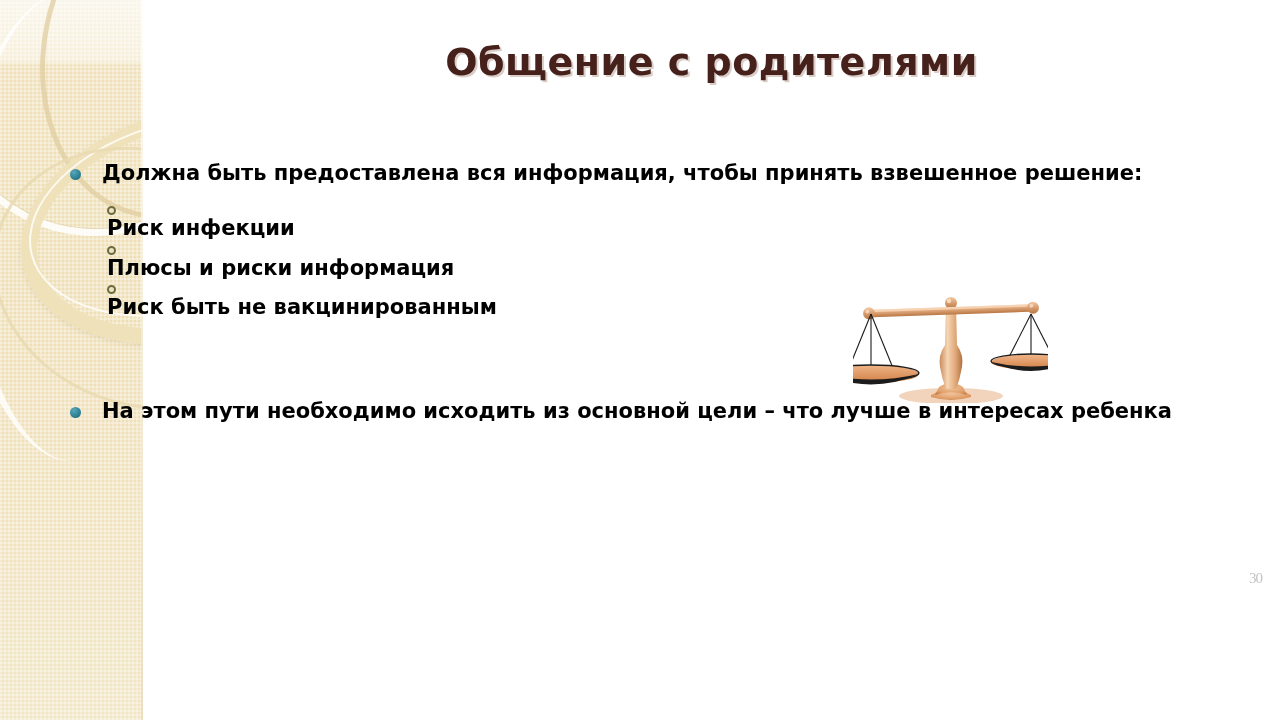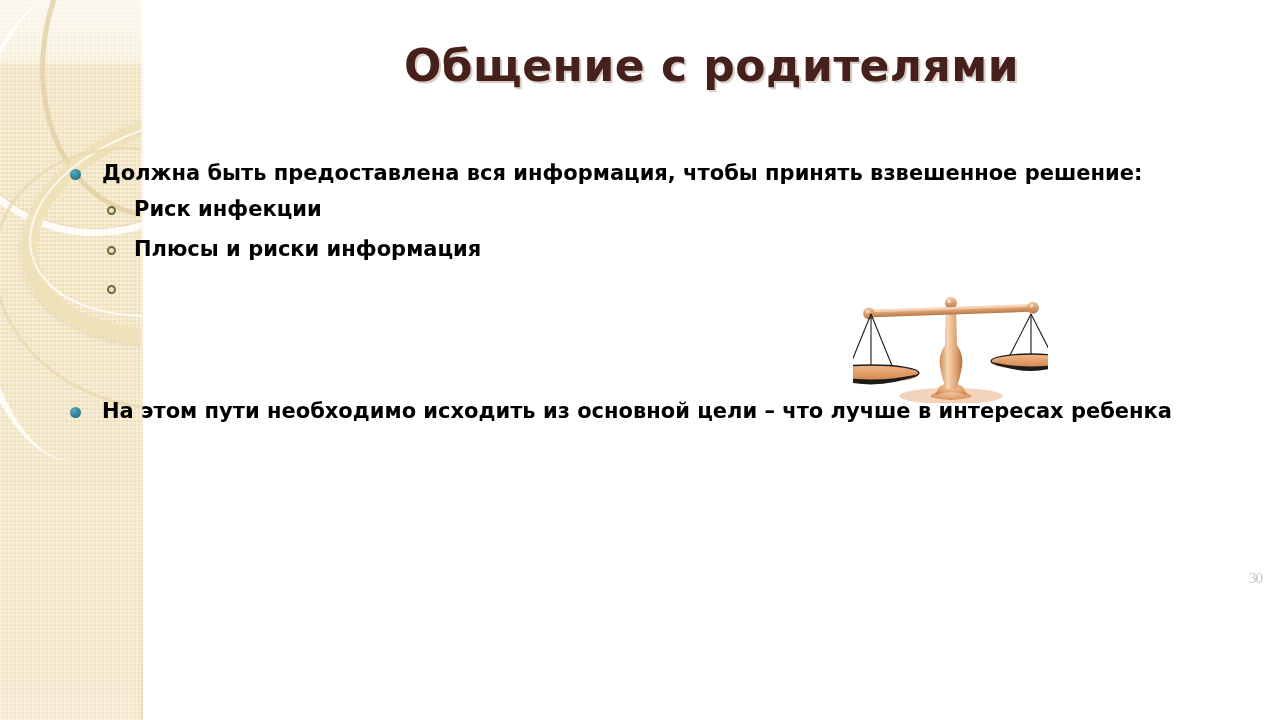--- a/index.html
+++ b/index.html
@@ -98,21 +98,21 @@
 
   
   .title {
     position: absolute;
     left: 143px;
     top: 40px;
     width: 1137px;
     text-align: center;
     font-family: "DejaVu Sans", sans-serif;
     font-weight: bold;
-    font-size: 44px;
+    font-size: 38px;
     letter-spacing: 0.5px;
     color: #46201a;
     text-shadow: 2px 2px 0px rgba(150,110,95,0.35);
     white-space: nowrap;
   }
 
   
   .content {
     position: absolute;
     left: 8px;
@@ -145,20 +145,21 @@
     color: #000000;
     white-space: nowrap;
   }
 
   .bullet-l2 {
     position: absolute;
     display: flex;
     align-items: flex-start;
     left: 99px;
     width: 900px;
+    flex-direction: column;
   }
   .bullet-l2 .marker {
     flex: 0 0 auto;
     width: 9px;
     height: 9px;
     border-radius: 50%;
     border: 2px solid #6f6a3c;
     box-sizing: border-box;
     background: #e9e3c6;
     margin-top: 10px;
@@ -231,20 +232,21 @@
       <span class="txt">Риск инфекции</span>
     </div>
 
     <div class="bullet-l2" id="b3">
       <span class="marker"></span>
       <span class="txt">Плюсы и риски информация</span>
     </div>
 
     <div class="bullet-l2" id="b4">
       <span class="marker"></span>
+      <span class="txt">Риск быть не вакцинированным</span>
     </div>
 
     <svg class="scales" viewBox="0 0 195 120">
       <defs>
         <linearGradient id="beamG" x1="0" y1="0" x2="0" y2="1">
           <stop offset="0%" stop-color="#f3c9a4"></stop>
           <stop offset="45%" stop-color="#dba173"></stop>
           <stop offset="100%" stop-color="#b97744"></stop>
         </linearGradient>
         <linearGradient id="postG" x1="0" y1="0" x2="1" y2="0">

